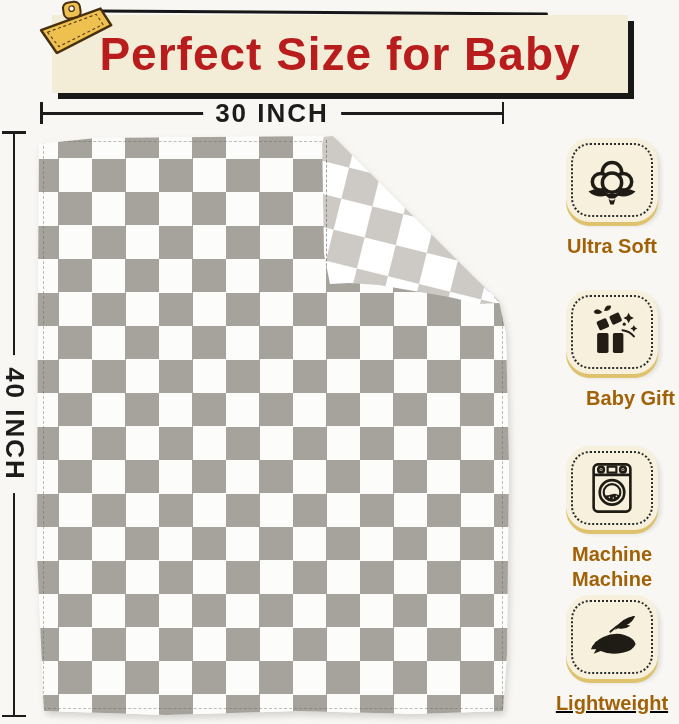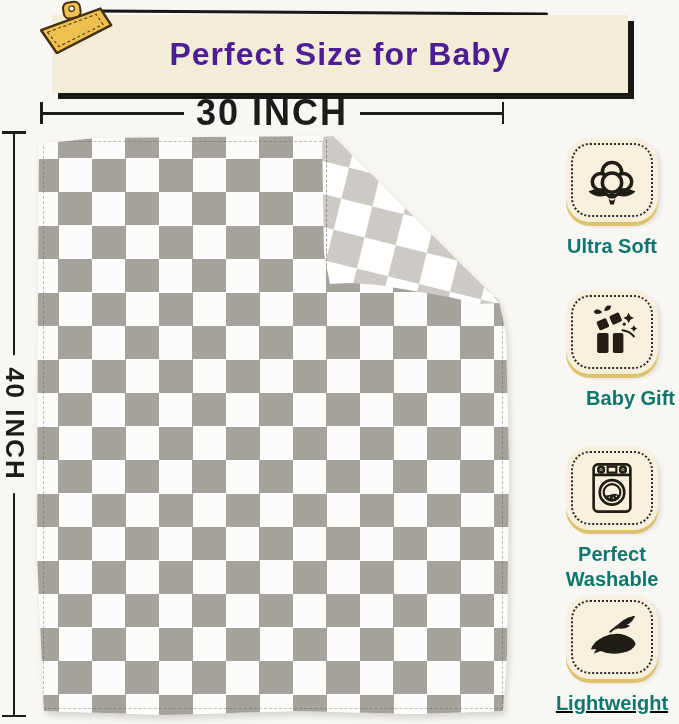--- a/index.html
+++ b/index.html
@@ -14,33 +14,33 @@
   .banner-topline {
     position: absolute; left: 96px; top: 11px; width: 452px; height: 3px;
     background: #171717; border-radius: 2px; transform: rotate(0.4deg); z-index: 2;
   }
   .banner {
     position: absolute; left: 52px; top: 15px; width: 576px; height: 78px;
     background: #f3edd8; box-shadow: 6px 6px 0 #181818;
     display: flex; align-items: center; justify-content: center; z-index: 3;
   }
   .banner-text {
-    font-size: 32px; font-weight: bold; color: #4c1d95; letter-spacing: 1px;
+    font-size: 46px; font-weight: bold; color: #b91c1c; letter-spacing: 1px;
     white-space: nowrap;
   }
   .clip { position: absolute; left: 32px; top: 0px; z-index: 4; }
 
   
   .dim-h { position: absolute; left: 40px; top: 102px; width: 464px; height: 22px; }
   .dim-h .line { position: absolute; left: 0; right: 0; top: 10px; height: 2.5px; background: #1c1c1c; }
   .dim-h .tick { position: absolute; top: 0; width: 2.5px; height: 22px; background: #1c1c1c; }
   .dim-h .tick.l { left: 0; } .dim-h .tick.r { right: 0; }
   .dim-h-label {
     position: absolute; left: 50%; top: 50%; transform: translate(-50%,-50%);
-    background: #f8f7f4; padding: 0 12px; font-size: 36px; font-weight: bold;
+    background: #f8f7f4; padding: 0 12px; font-size: 26px; font-weight: bold;
     letter-spacing: 2px; color: #1c1c1c; white-space: nowrap;
   }
   .dim-v { position: absolute; left: 2px; top: 131px; width: 24px; height: 586px; }
   .dim-v .line { position: absolute; top: 0; bottom: 0; left: 10.5px; width: 2.5px; background: #1c1c1c; }
   .dim-v .tick { position: absolute; left: 0; width: 24px; height: 2.5px; background: #1c1c1c; }
   .dim-v .tick.t { top: 0; } .dim-v .tick.b { bottom: 0; }
   .dim-v-label {
     position: absolute; left: 50%; top: 50%; transform: translate(-50%,-50%);
     writing-mode: vertical-rl; background: #f8f7f4; padding: 12px 0;
     font-size: 26px; font-weight: bold; letter-spacing: 2px; color: #1c1c1c; white-space: nowrap;
@@ -93,21 +93,21 @@
     background: #f6f0dc; border-radius: 24px;
     box-shadow: 0 4px 0 #dfc26d, 3px 4px 4px rgba(0,0,0,0.10);
     display: flex; align-items: center; justify-content: center;
   }
   .badge::after {
     content: ""; position: absolute; inset: 5px;
     border: 2px dotted #2b2b2b; border-radius: 19px; pointer-events: none;
   }
   .feature-label {
     margin-top: 12px; font-size: 20px; font-weight: bold;
-    color: #0f766e; line-height: 25px;
+    color: #a16207; line-height: 25px;
   }
 </style>
 </head>
 <body>
 
 <div class="page">
 
   <div class="banner-topline"></div>
   <div class="banner">
     <div class="banner-text">Perfect Size for Baby</div>
@@ -196,21 +196,21 @@
           <circle cx="32" cy="37" r="9.5" stroke-width="2.5"></circle>
         </g>
         <circle cx="19.5" cy="11" r="1" fill="#1f1b15"></circle>
         <circle cx="44.5" cy="11" r="1" fill="#1f1b15"></circle>
         <path fill="#1f1b15" d="M23.8 40.5 a9 9 0 0 0 16.4 0 q-4-2.8-8.2-1.4 q-4.2 1.4-8.2 1.4 Z"></path>
         <circle cx="29" cy="42.5" r="0.9" fill="#f6f0dc"></circle>
         <circle cx="33.5" cy="43.5" r="0.9" fill="#f6f0dc"></circle>
         <circle cx="37" cy="41.5" r="0.9" fill="#f6f0dc"></circle>
       </svg>
     </div>
-    <div class="feature-label">Perfect Washable</div>
+    <div class="feature-label">Machine Machine</div>
   </div>
 
   <div class="feature f4">
     <div class="badge">
       <svg width="58" height="56" viewBox="0 0 64 64">
         <g fill="#1f1b15">
           <path d="M37 21 q7-11 21-13 q-2 7-9 10 l4 1 q-7 5-14 3 l-4 2 Z"></path>
           <path d="M8 46 q3-9 14-14 q13-6 25-2 q11 4 12 10 q-3 8-15 10 q-14 3-25-2 l-8 3 3-5 Z"></path>
           <path d="M12 38 l7-2 -2 4 7-2 -2 4 7-1 -3 4 Z"></path>
         </g>

